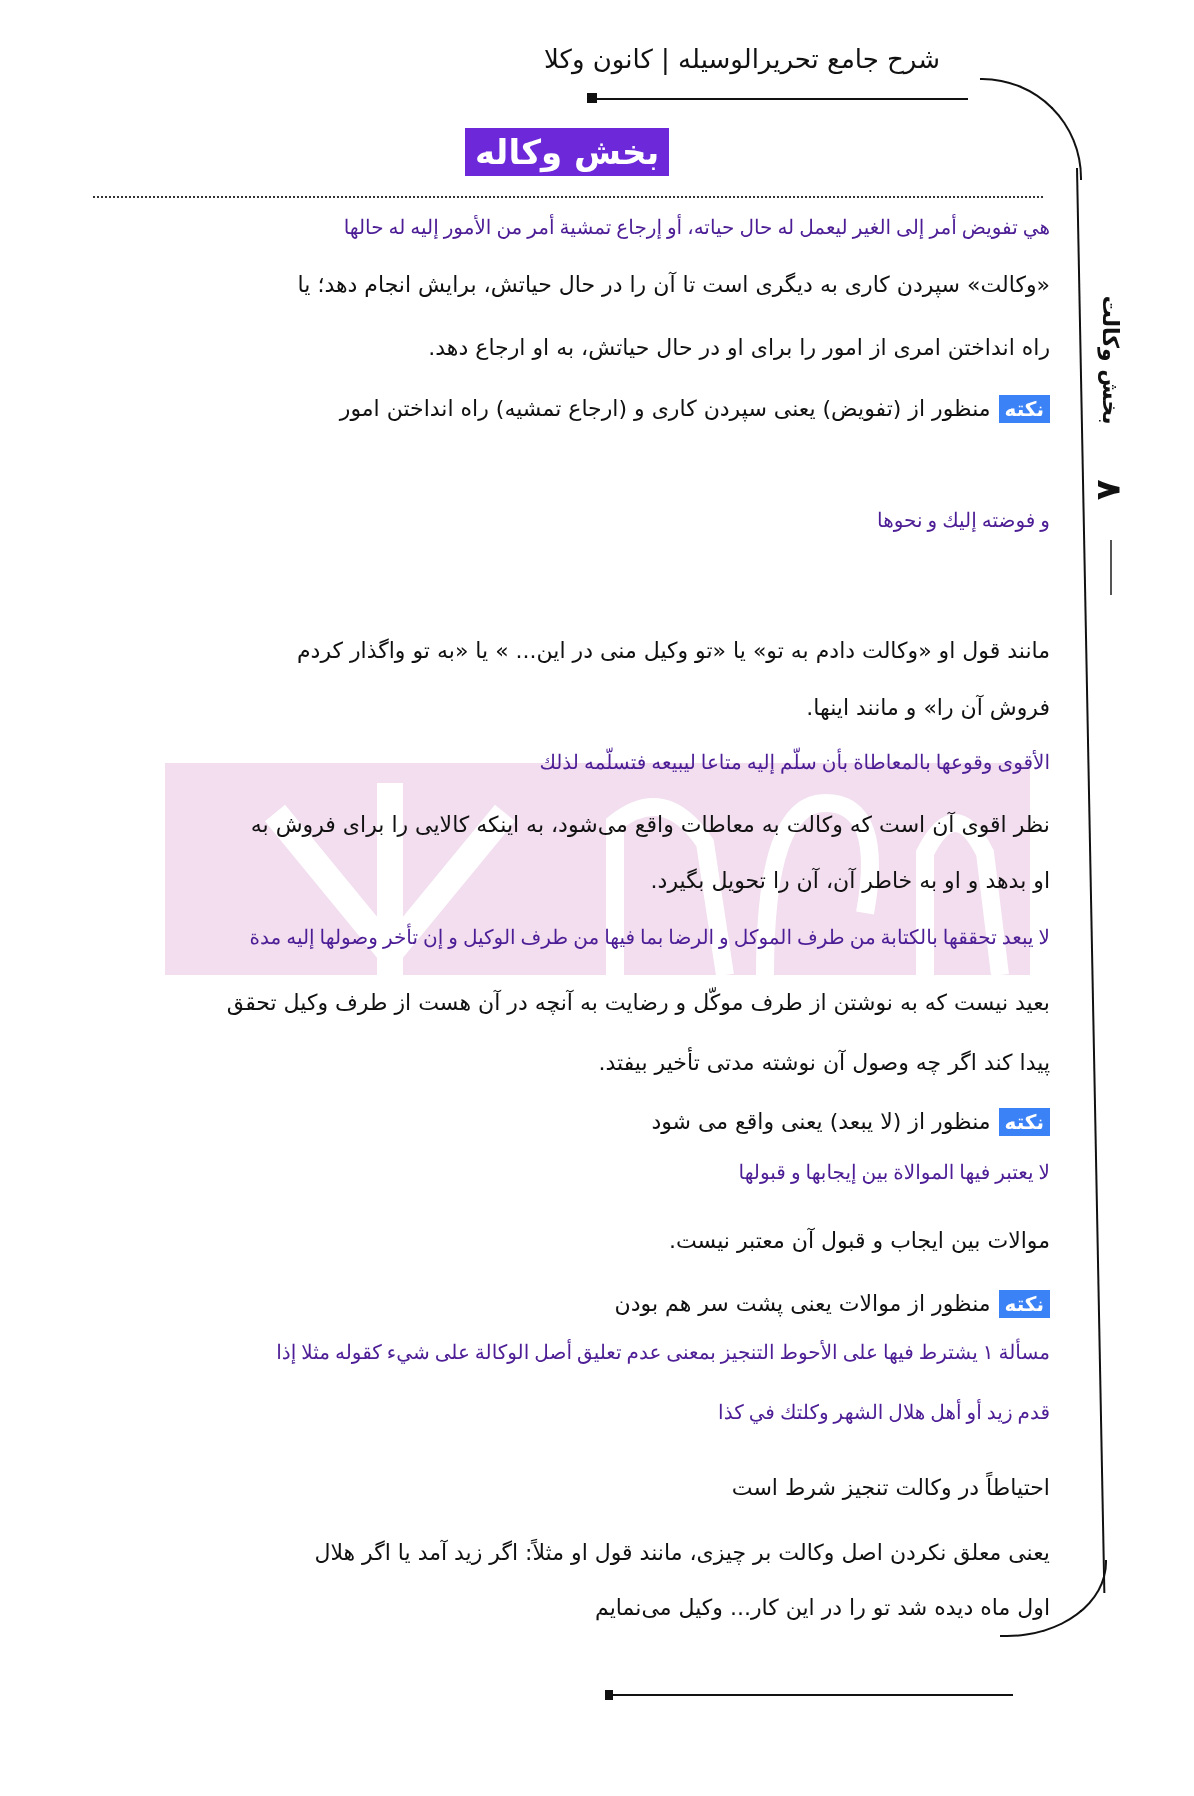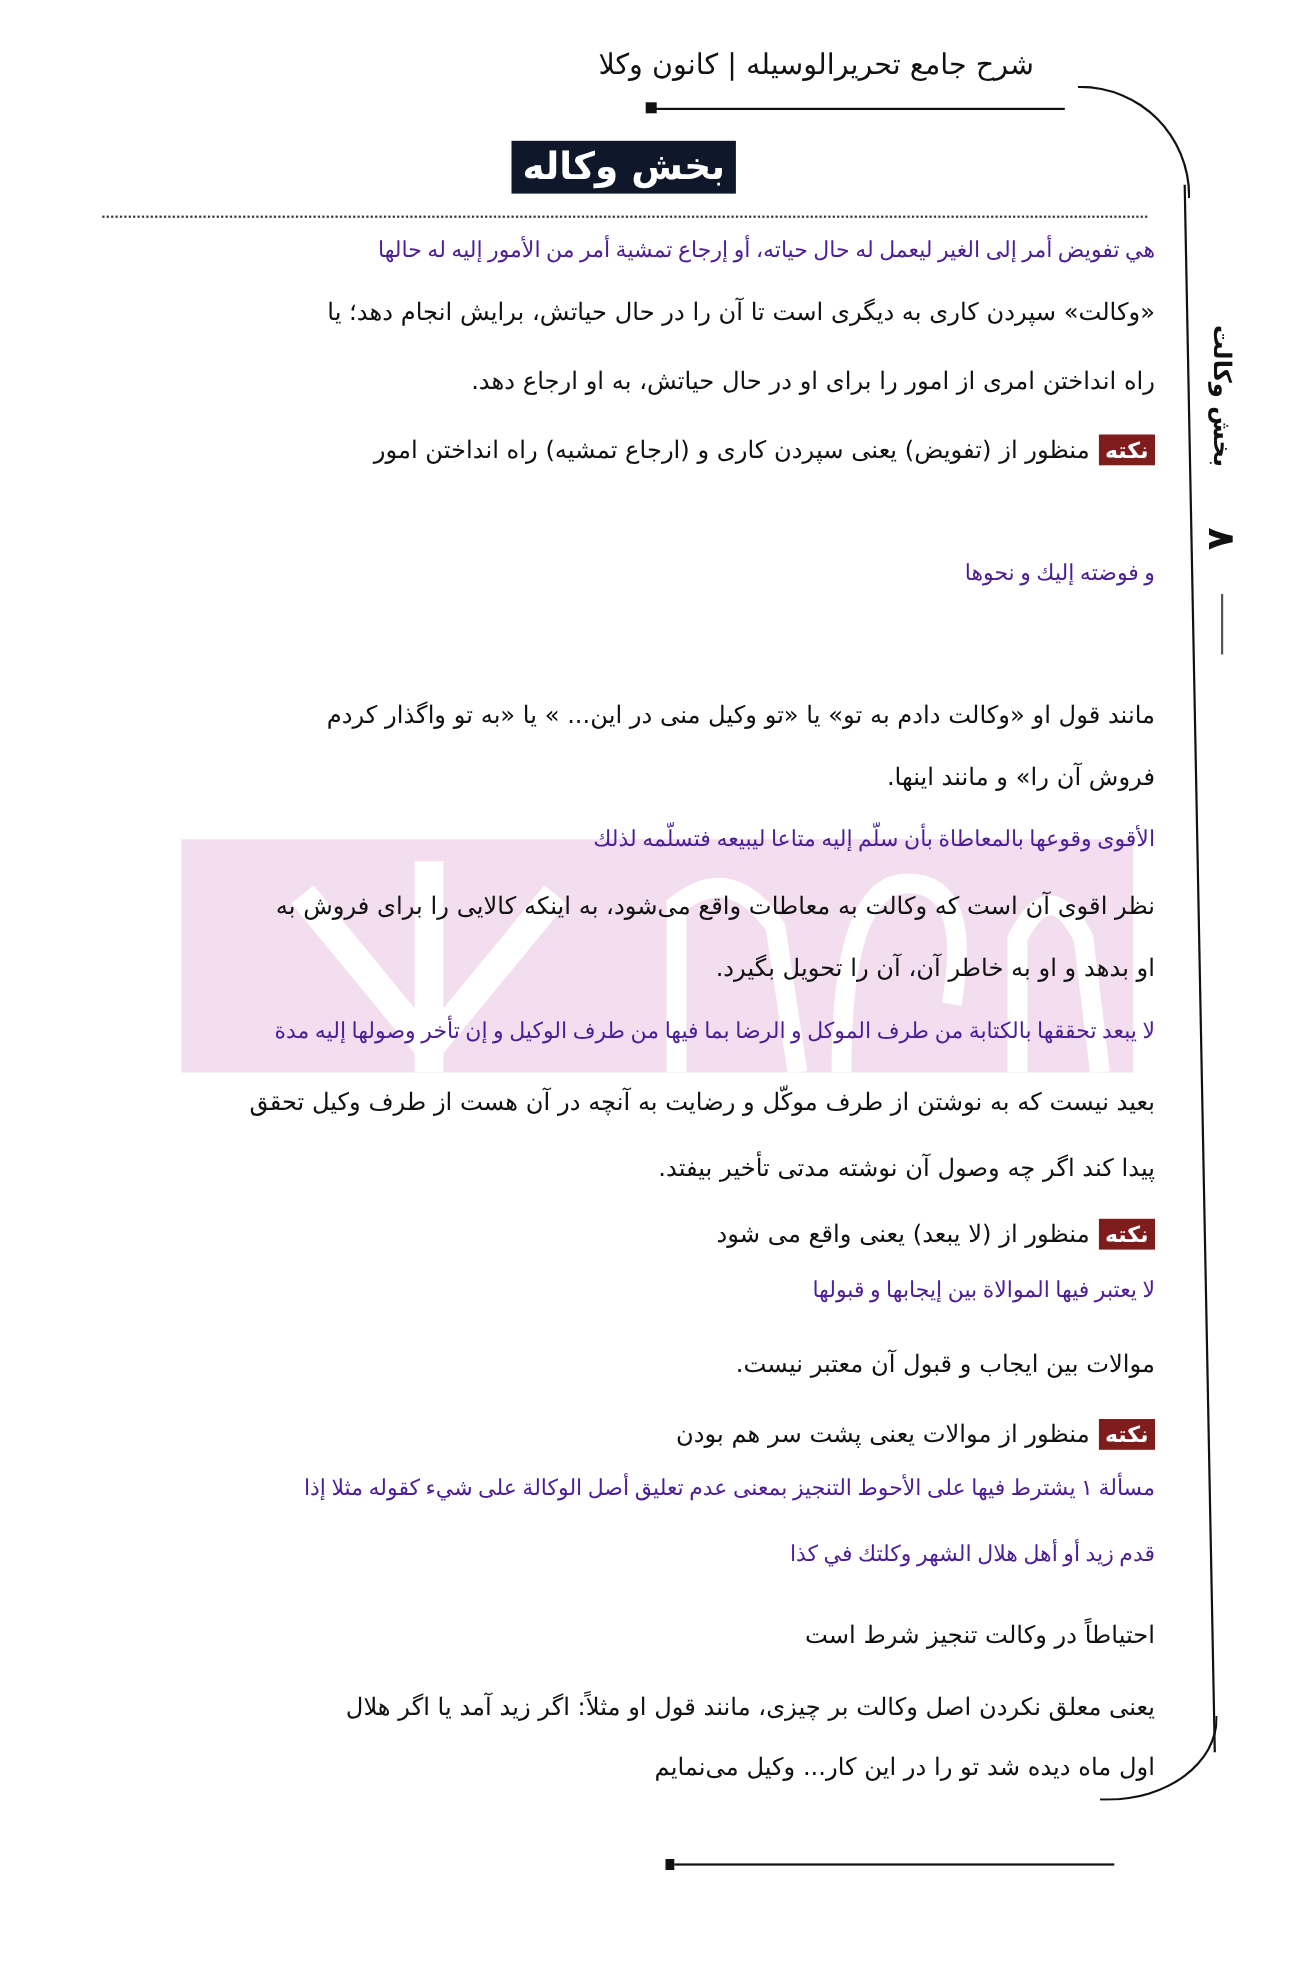--- a/index.html
+++ b/index.html
@@ -13,31 +13,31 @@
   .frame-right-line { position: absolute; top: 168px; left: 1076px; width: 2px; height: 1425px; background: #111; transform: skewX(1.1deg); transform-origin: top; }
   .frame-bottom-arc { position: absolute; top: 1560px; left: 1000px; width: 105px; height: 75px; border-bottom: 2px solid #111; border-right: 2px solid #111; border-bottom-right-radius: 100px 75px; }
   .footer-rule { position: absolute; top: 1694px; left: 613px; width: 400px; height: 2px; background: #111; }
   .footer-marker { position: absolute; top: 1690px; left: 605px; width: 8px; height: 10px; background: #111; }
 
   .side-label { position: absolute; top: 300px; left: 1090px; width: 40px; height: 120px; }
   .side-label span { position: absolute; top: 50%; left: 50%; transform: translate(-50%, -50%) rotate(90deg); white-space: nowrap; direction: rtl; font-weight: bold; font-size: 22px; }
   .page-number { position: absolute; top: 470px; left: 1090px; width: 40px; text-align: center; font-size: 34px; font-weight: bold; transform: rotate(90deg); }
   .side-tick { position: absolute; top: 540px; left: 1110px; width: 2px; height: 55px; background: #555; }
 
-  .section-title { position: absolute; top: 128px; left: 465px; height: 48px; padding: 0 10px; background: #0f172a; color: #fff; font-weight: bold; font-size: 34px; line-height: 48px; direction: rtl; white-space: nowrap; }
+  .section-title { position: absolute; top: 128px; left: 465px; height: 48px; padding: 0 10px; background: #6d28d9; color: #fff; font-weight: bold; font-size: 34px; line-height: 48px; direction: rtl; white-space: nowrap; }
   .dotted-rule { position: absolute; top: 196px; left: 93px; width: 950px; border-top: 2px dotted #333; }
 
   .watermark { position: absolute; top: 763px; left: 165px; width: 865px; height: 212px; background: #f2deef; z-index: 0; }
   .watermark svg { position: absolute; top: 0; left: 0; }
 
   .content { position: absolute; left: 95px; width: 955px; direction: rtl; text-align: right; z-index: 1; }
   .line { position: absolute; right: 0; white-space: nowrap; direction: rtl; }
   .arabic { font-family: Liberation Serif, serif; font-size: 20px; color: #4c1d95; }
   .persian { font-family: "DejaVu Sans", sans-serif; font-size: 22px; color: #111; }
-  .nokte { display: inline-block; background: #7f1d1d; color: #fff; font-weight: bold; font-size: 20px; padding: 0 6px; margin-left: 8px; line-height: 28px; }
+  .nokte { display: inline-block; background: #3b82f6; color: #fff; font-weight: bold; font-size: 20px; padding: 0 6px; margin-left: 8px; line-height: 28px; }
 </style>
 </head>
 <body>
 
 <div class="header-title">شرح جامع تحریرالوسیله | کانون وکلا</div>
 <div class="header-rule"></div>
 <div class="header-marker"></div>
 
 <div class="frame-top-arc"></div>
 <div class="frame-right-line"></div>

